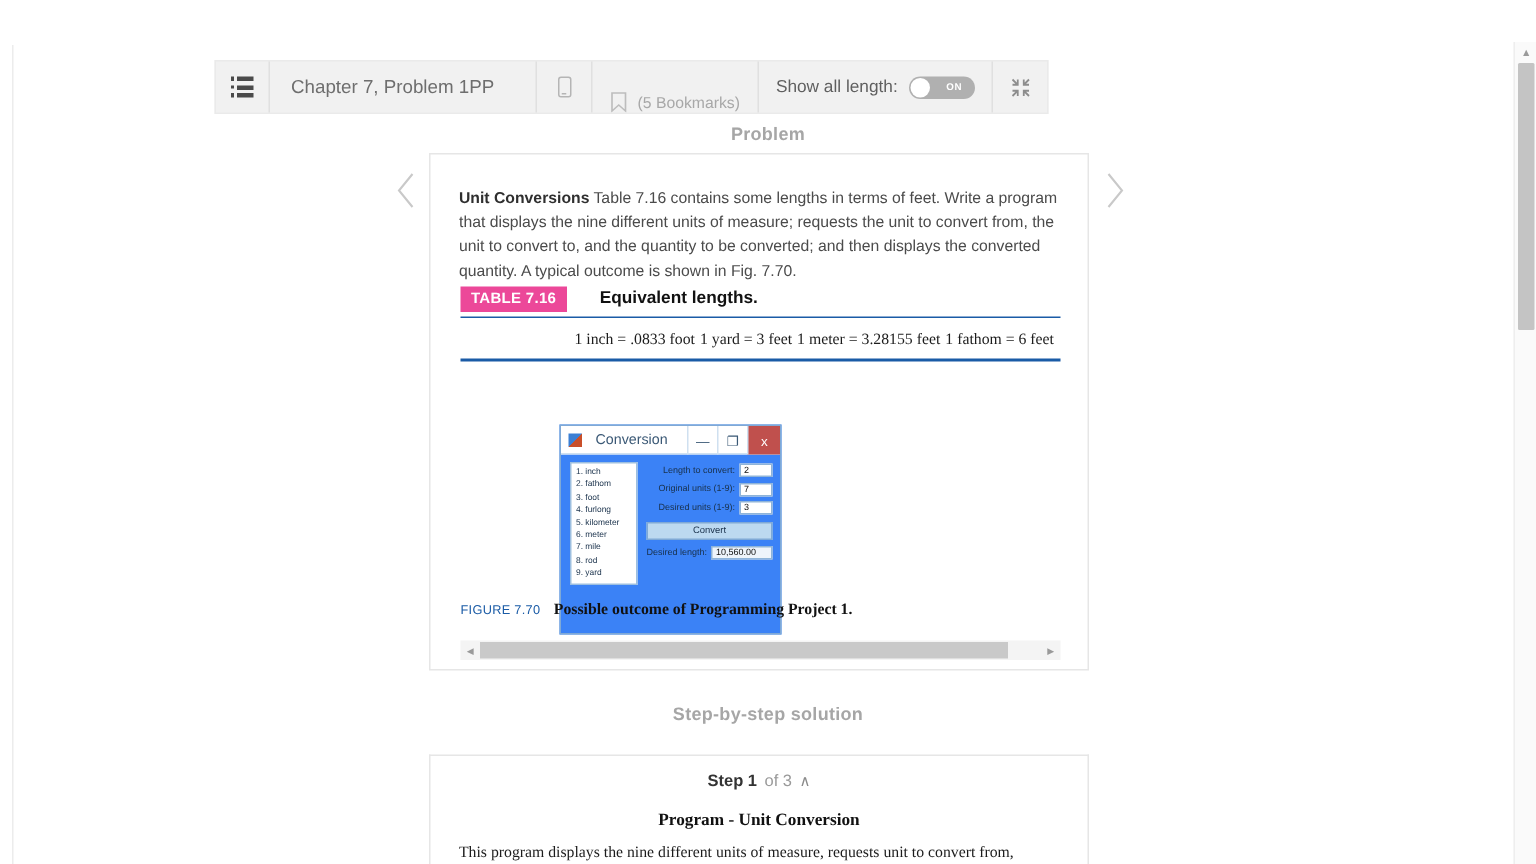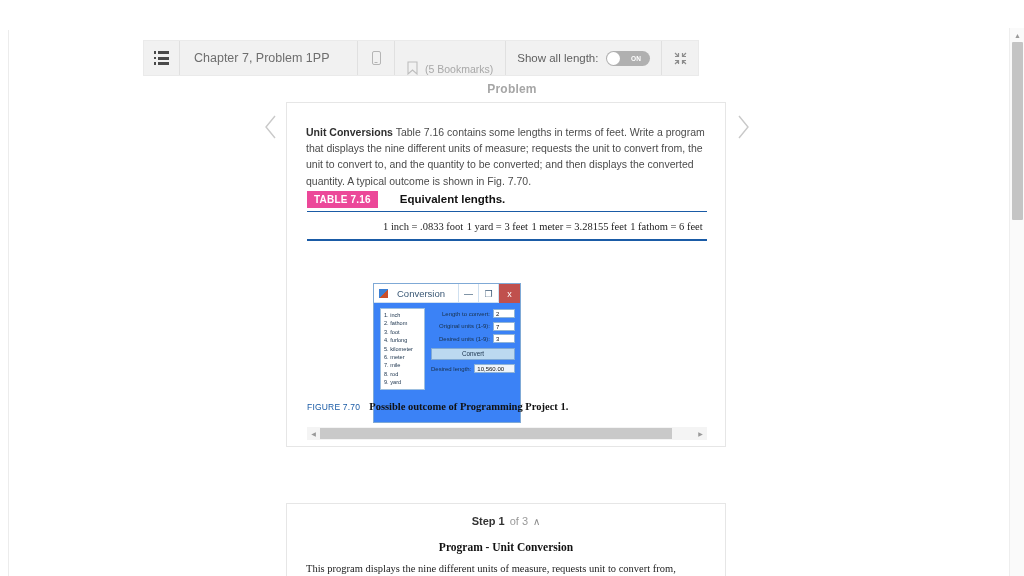--- a/index.html
+++ b/index.html
@@ -283,20 +283,21 @@
           <path d="M1 1 L4.5 4.5 M4.5 1 L4.5 4.5 L1 4.5"></path>
           <path d="M12 1 L8.5 4.5 M8.5 1 L8.5 4.5 L12 4.5"></path>
           <path d="M1 12 L4.5 8.5 M4.5 12 L4.5 8.5 L1 8.5"></path>
           <path d="M12 12 L8.5 8.5 M8.5 12 L8.5 8.5 L12 8.5"></path>
         </g>
       </svg>
     </div>
   </div>
 
   <div class="section-label lbl-problem">Problem</div>
+  <div class="section-label lbl-steps">Step-by-step solution</div>
 
   <div class="nav-arrow nav-prev">
     <svg width="16" height="26" viewBox="0 0 16 26">
       <path d="M12 2 L3 13 L12 24" fill="none" stroke="#c9c9c9" stroke-width="1.4"></path>
     </svg>
   </div>
   <div class="nav-arrow nav-next">
     <svg width="16" height="26" viewBox="0 0 16 26">
       <path d="M4 2 L13 13 L4 24" fill="none" stroke="#c9c9c9" stroke-width="1.4"></path>
     </svg>

